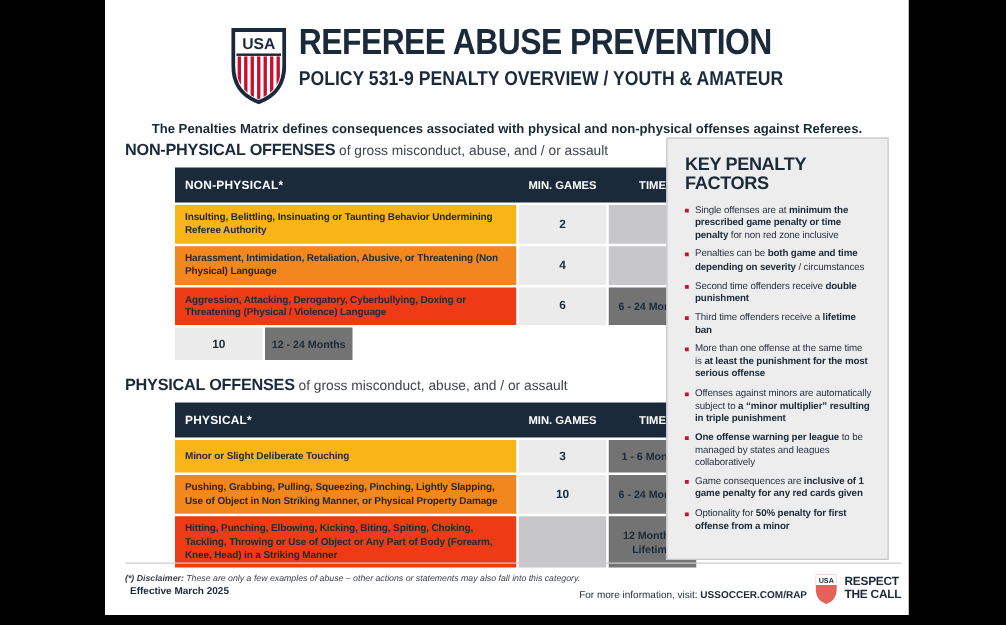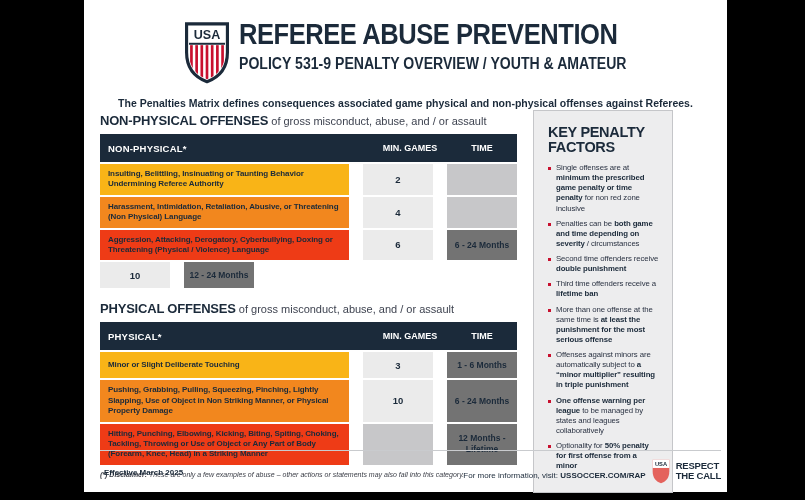--- a/index.html
+++ b/index.html
@@ -27,41 +27,41 @@
     position:absolute; top:97px; left:0; width:100%; text-align:center;
     font-size:10.5px; font-weight:bold; color:#1B2A3A;
   }
   
   .left-col { position:absolute; left:16px; top:112px; width:417px; }
   .section-title { margin:0 0 6px 0; line-height:1; }
   .section-title .big { font-size:13px; font-weight:bold; color:#1B2A3A; letter-spacing:-0.2px; }
   .section-title .small { font-size:11px; font-weight:normal; color:#3E4350; }
   .section-gap { margin-top:12px; }
   
-  .ptable { width:417px; }
+  .ptable { width:417px;margin-left:40px; }
   .thead { display:flex; background:#1B2A3A; height:28px; align-items:center; }
   .th { color:#ffffff; font-weight:bold; }
   .th.label { flex:1; padding-left:8px; font-size:9.5px; letter-spacing:0.2px; }
   .th.games, .th.time { width:70px; text-align:center; font-size:9px; }
   .th.games { margin-right:2px; }
-  .trow { display:flex; gap:14px; margin-top:2px; min-height:26px; }
+  .trow { display:flex; gap:2px; margin-top:2px; min-height:26px; }
   .td { display:flex; align-items:center; }
   .td.label { flex:1; padding:5px 8px; font-size:8px; font-weight:bold; color:#1B2A3A; line-height:1.3; letter-spacing:-0.1px; }
   .td.games { width:70px; justify-content:center; font-size:9.5px; font-weight:bold; color:#1B2A3A; background:#EBEBEB; }
   .td.time  { width:70px; justify-content:center; font-size:8.5px; font-weight:bold; color:#1B2A3A; background:#737373; text-align:center; line-height:1.25; padding:2px; }
   .td.empty { background:#C7C7C9; }
   .tone-yellow { background:#F9B417; }
   .tone-orange { background:#F2871E; }
   .tone-red    { background:#EE3B16; }
   .tone-maroon { background:#B04A46; }
   .disclaimer { margin-top:6px; font-size:7px; font-style:italic; color:#3A3D46; }
   .disclaimer b { font-weight:bold; }
   
   .sidebar {
-    position:absolute; left:449px; top:110px; width:140px; min-height:326px;
+    position:absolute; left:449px; top:110px; width:178px; min-height:326px;
     background:#EDEDEE; border:1px solid #C5C6C9; padding:14px 13px 16px 14px;
   }
   .sidebar-title { font-size:14.5px; font-weight:bold; color:#1B2A3A; letter-spacing:-0.3px; margin-bottom:9px; line-height:1; }
   .bullet { display:flex; margin-bottom:5px; }
   .bdot { flex:0 0 auto; width:3px; height:3px; background:#C8102E; margin:4px 5px 0 0; }
   .btext { font-size:7.8px; line-height:1.3; color:#2A3242; letter-spacing:-0.1px; }
   .btext b { color:#1B2A3A; }
   
   .divider { position:absolute; left:16px; top:450px; width:621px; height:1px; background:#C9CBCE; }
   .footer-left { position:absolute; left:20px; top:468px; font-size:8px; font-weight:bold; color:#1B2A3A; }
@@ -95,21 +95,21 @@
           <rect x="46.1" y="29" width="3.4" height="45" fill="#C8102E"></rect>
           <rect x="5" y="26" width="46" height="2.5" fill="#1B2A3A"></rect>
         </g>
         <text x="28" y="21" text-anchor="middle" font-size="16" font-weight="bold" fill="#1B2A3A" font-family="Liberation Sans, DejaVu Sans, sans-serif">USA</text>
       </svg>
       <div class="header-text">
         <div class="title-main">REFEREE ABUSE PREVENTION</div>
         <div class="title-sub">POLICY 531-9 PENALTY OVERVIEW / YOUTH &amp; AMATEUR</div>
       </div>
     </div>
-    <div class="description">The Penalties Matrix defines consequences associated game physical and non-physical offenses against Referees.</div>
+    <div class="description">The Penalties Matrix defines consequences associated with physical and non-physical offenses against Referees.</div>
 
     <div class="left-col">
 
       <div class="section-title">
         <span class="big">NON-PHYSICAL OFFENSES</span><span class="small"> of gross misconduct, abuse, and / or assault</span>
       </div>
 
       <div class="ptable">
         <div class="thead">
           <div class="th label">NON-PHYSICAL*</div>
@@ -207,20 +207,24 @@
         <div class="bullet">
           <span class="bdot"></span>
           <span class="btext"><span>Offenses against minors are automatically subject to </span><b>a “minor multiplier” resulting in triple punishment</b><span></span></span>
         </div>
 
         <div class="bullet">
           <span class="bdot"></span>
           <span class="btext"><span></span><b>One offense warning per league</b><span> to be managed by states and leagues collaboratively</span></span>
         </div>
 
+        <div class="bullet">
+          <span class="bdot"></span>
+          <span class="btext"><span>Game consequences are </span><b>inclusive of 1 game penalty for any red cards given</b><span></span></span>
+        </div>
 
         <div class="bullet">
           <span class="bdot"></span>
           <span class="btext"><span>Optionality for </span><b>50% penalty for first offense from a minor</b><span></span></span>
         </div>
 
     </div>
 
     <div class="divider"></div>
     <div class="footer-left">Effective March 2025</div>

